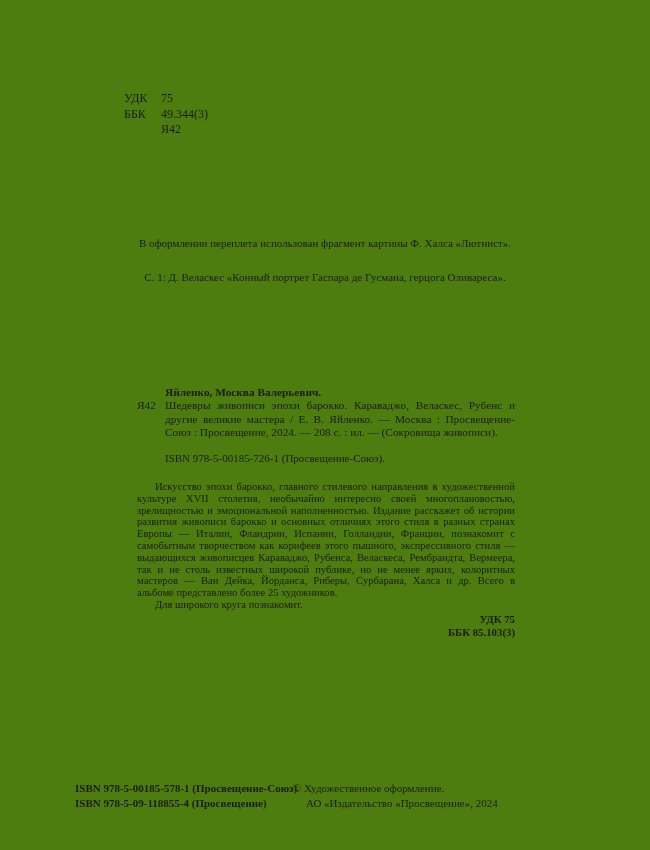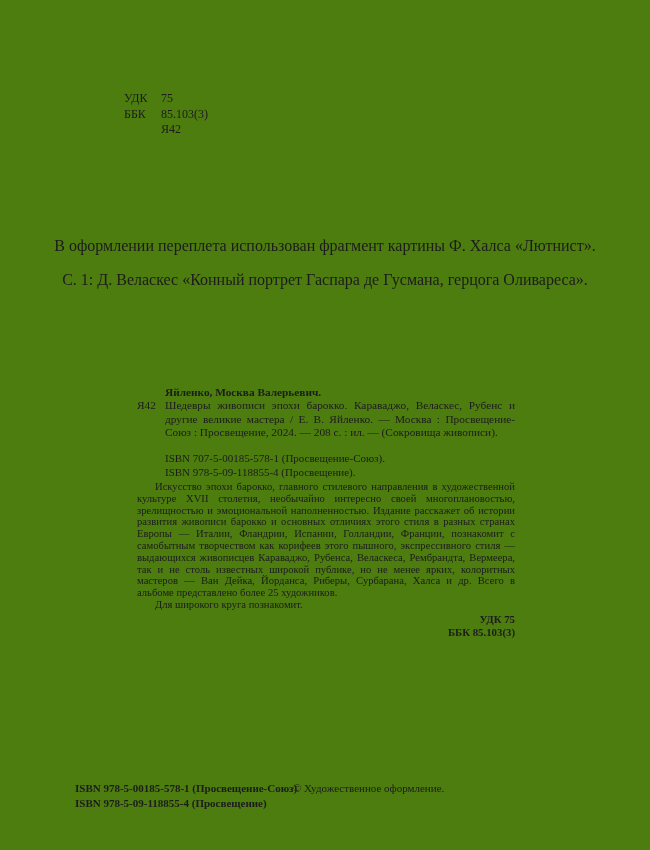--- a/index.html
+++ b/index.html
@@ -25,21 +25,21 @@
   }
   .clsf-label { display: inline-block; width: 37px; }
   .clsf-code  { padding-left: 37px; }
 
   
   .note {
     position: absolute;
     left: 0;
     width: 100%;
     text-align: center;
-    font-size: 16px;
+    font-size: 11px;
   }
   .note-cover { top: 237px; }
   .note-page1 { top: 271px; }
 
   
   .catalog {
     position: absolute;
     top: 386px;
     left: 137px;
     width: 378px;
@@ -102,52 +102,52 @@
 </head>
 <body>
 
 <div class="page">
 
   <div class="clsf">
     <div>
       <span class="clsf-label">УДК</span><span>75</span>
     </div>
     <div>
-      <span class="clsf-label">ББК</span><span>85.103(3)</span>
+      <span class="clsf-label">ББК</span><span>49.344(3)</span>
     </div>
     <div class="clsf-code">Я42</div>
   </div>
 
   <div class="note note-cover">В оформлении переплета использован фрагмент картины Ф. Халса «Лютнист».</div>
 
   <div class="note note-page1">С. 1: Д. Веласкес «Конный портрет Гаспара де Гусмана, герцога Оливареса».</div>
 
   <div class="catalog">
     <div class="catalog-author">Яйленко, Москва Валерьевич.</div>
     <div class="catalog-code">Я42</div>
     <div class="catalog-text">Шедевры живописи эпохи барокко. Караваджо, Веласкес, Рубенс и другие великие мастера / Е. В. Яйленко. — Москва : Просвещение-Союз : Просвещение, 2024. — 208 с. : ил. — (Сокровища живописи).</div>
   </div>
 
   <div class="isbn-block">
-    <div>ISBN 707-5-00185-578-1 (Просвещение-Союз).</div>
-    <div>ISBN 978-5-09-118855-4 (Просвещение).</div>
+    <div>ISBN 978-5-00185-726-1 (Просвещение-Союз).</div>
   </div>
 
   <div class="annotation">
     <p class="ann-p">Искусство эпохи барокко, главного стилевого направления в художественной культуре XVII столетия, необычайно интересно своей многоплановостью, зрелищностью и эмоциональной наполненностью. Издание расскажет об истории развития живописи барокко и основных отличиях этого стиля в разных странах Европы — Италии, Фландрии, Испании, Голландии, Франции, познакомит с самобытным творчеством как корифеев этого пышного, экспрессивного стиля — выдающихся живописцев Караваджо, Рубенса, Веласкеса, Рембрандта, Вермеера, так и не столь известных широкой публике, но не менее ярких, колоритных мастеров — Ван Дейка, Йорданса, Риберы, Сурбарана, Халса и др. Всего в альбоме представлено более 25 художников.</p>
     <p class="audience">Для широкого круга познакомит.</p>
     <div class="udk-right">
       <div>УДК 75</div>
       <div>ББК 85.103(3)</div>
     </div>
   </div>
 
   <div class="footer">
     <div class="footer-isbn">
       <div>ISBN 978-5-00185-578-1 (Просвещение-Союз)</div>
       <div>ISBN 978-5-09-118855-4 (Просвещение)</div>
     </div>
     <div class="footer-copy">
       <div>© Художественное оформление.</div>
+      <div class="footer-copy-cont">АО «Издательство «Просвещение», 2024</div>
     </div>
   </div>
 
 </div>
 
 </body></html>

